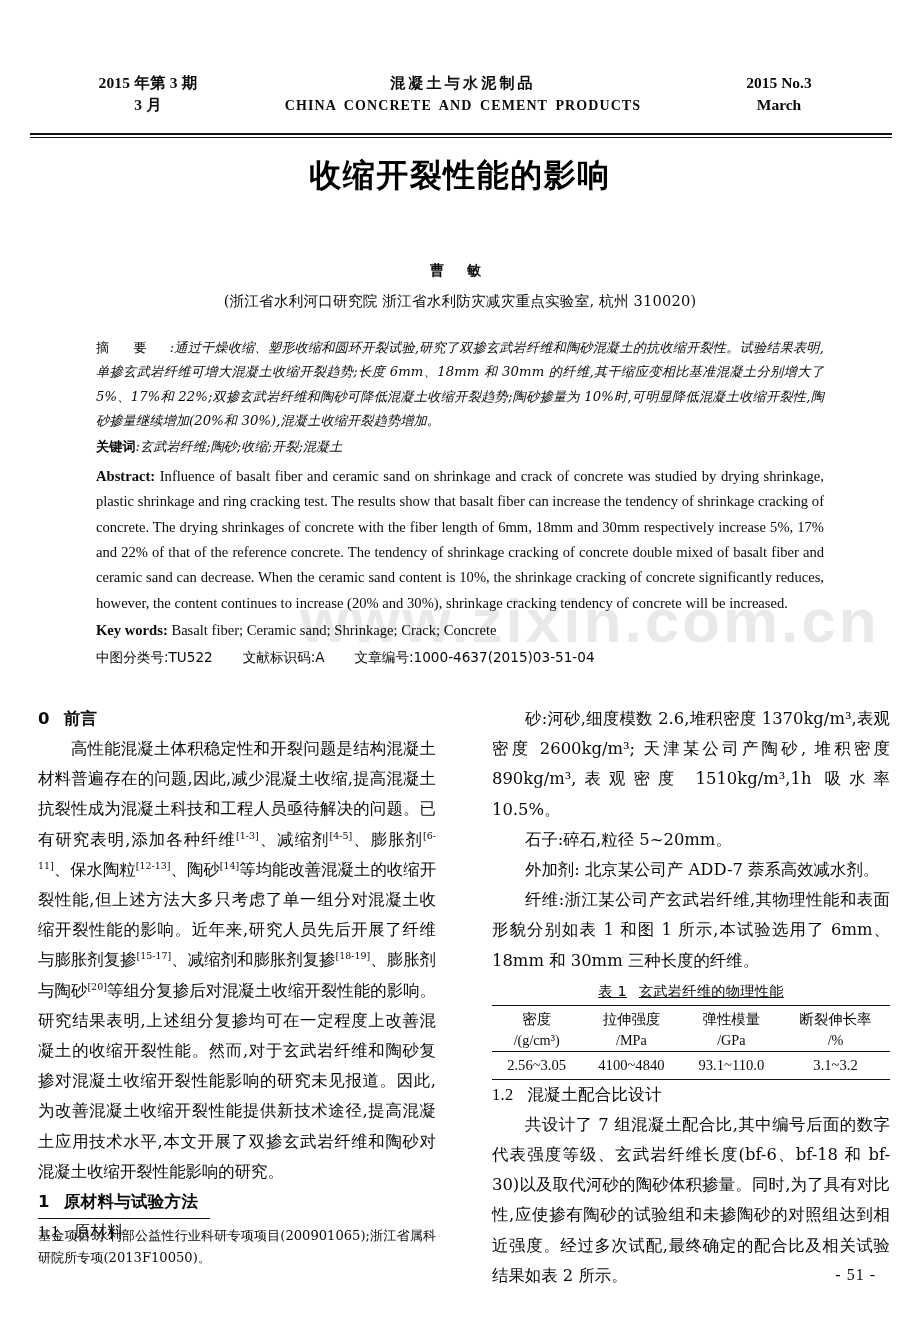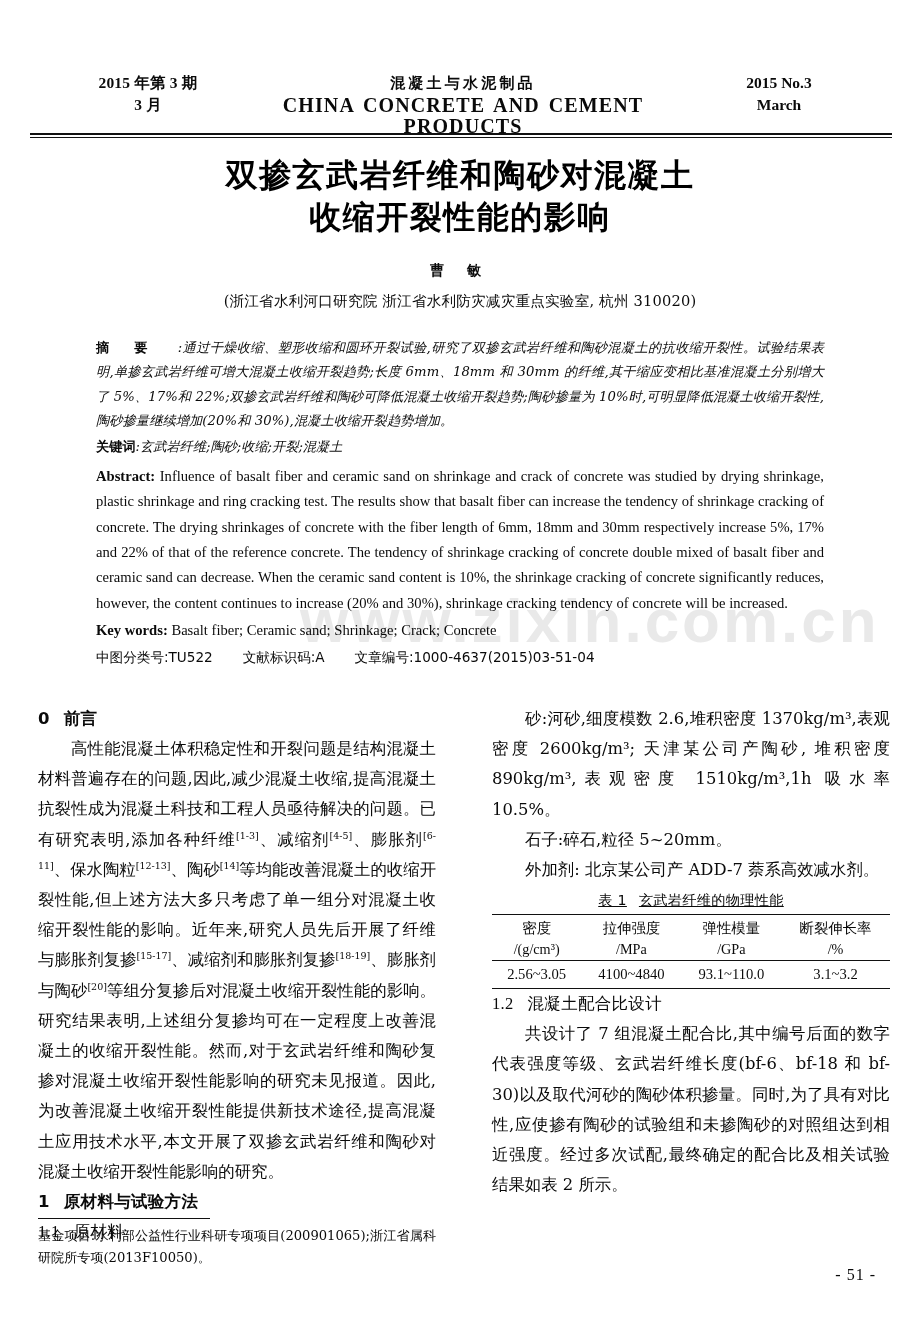--- a/index.html
+++ b/index.html
@@ -52,21 +52,21 @@
   }
   .mast-cn {
     font-family: "DejaVu Serif", serif;
     font-size: 15px;
     letter-spacing: 3.2px;
     line-height: 23px;
     font-weight: 600;
   }
   .mast-en {
     font-family: "Liberation Serif", serif;
-    font-size: 20px;
+    font-size: 14px;
     letter-spacing: 1.1px;
     line-height: 21px;
     word-spacing: 3px;
     font-weight: 600;
   }
   .mast-right {
     position: absolute;
     right: 0;
     top: 0;
     width: 170px;
@@ -135,24 +135,24 @@
   .cn-abs {
     font-family: "DejaVu Serif", serif;
     font-size: 13.2px;
     line-height: 24.4px;
     text-align: justify;
     text-justify: inter-character;
     font-style: italic;
     letter-spacing: .1px;
   }
   .cn-abs .lead {
-    font-weight: bold;
+    font-weight: normal;
     font-style: normal;
     letter-spacing: 10px;
-    margin-right: 20px;
+    margin-right: 13px;
   }
   .cn-kw {
     font-family: "DejaVu Serif", serif;
     font-size: 13.2px;
     line-height: 24.4px;
     font-style: italic;
     margin-top: 1px;
   }
   .cn-kw .lead {
     font-weight: bold;
@@ -329,21 +329,20 @@
       <div>2015 No.3</div>
       <div>March</div>
     </div>
   </div>
   <div class="rule-double">
     <div class="r1"></div>
       <div class="r2"></div>
   </div>
 
   <div class="title-block">
-    <div class="title-line">双掺玄武岩纤维和陶砂对混凝土</div>
     <div class="title-line">收缩开裂性能的影响</div>
   </div>
   <div class="author">曹 敏</div>
   <div class="affiliation">(浙江省水利河口研究院 浙江省水利防灾减灾重点实验室, 杭州 310020)</div>
 
   <div class="watermark">www.zixin.com.cn</div>
 
   <div class="abs-block">
 
     <div class="cn-abs"><span class="lead">摘 要</span><span>:通过干燥收缩、塑形收缩和圆环开裂试验,研究了双掺玄武岩纤维和陶砂混凝土的抗收缩开裂性。试验结果表明,单掺玄武岩纤维可增大混凝土收缩开裂趋势;长度 6mm、18mm 和 30mm 的纤维,其干缩应变相比基准混凝土分别增大了 5%、17%和 22%;双掺玄武岩纤维和陶砂可降低混凝土收缩开裂趋势;陶砂掺量为 10%时,可明显降低混凝土收缩开裂性,陶砂掺量继续增加(20%和 30%),混凝土收缩开裂趋势增加。</span></div>
@@ -366,20 +365,21 @@
     <div class="h1"><span class="num">1</span><span>原材料与试验方法</span></div>
 
     <div class="h2"><span class="num">1.1</span><span>原材料</span></div>
   </div>
 
   <div class="col col-right">
 
     <div class="para indent">砂:河砂,细度模数 2.6,堆积密度 1370kg/m³,表观密度 2600kg/m³; 天津某公司产陶砂, 堆积密度 890kg/m³,表观密度 1510kg/m³,1h 吸水率 10.5%。</div>
     <div class="para indent">石子:碎石,粒径 5~20mm。</div>
     <div class="para indent">外加剂: 北京某公司产 ADD-7 萘系高效减水剂。</div>
+    <div class="para indent">纤维:浙江某公司产玄武岩纤维,其物理性能和表面形貌分别如表 1 和图 1 所示,本试验选用了 6mm、18mm 和 30mm 三种长度的纤维。</div>
 
     <div class="tbl-caption"><span class="lbl">表 1</span><span>玄武岩纤维的物理性能</span></div>
 
     <table class="phys">
       <thead>
         <tr class="tbl-rule-top">
           <th class="tbl-rule-top">
             <span>密度</span>
             <span class="unit">/(g/cm³)</span>
           </th>

